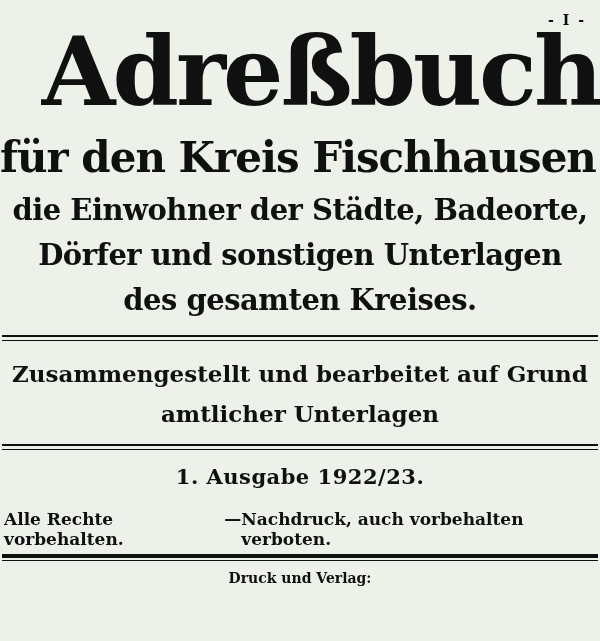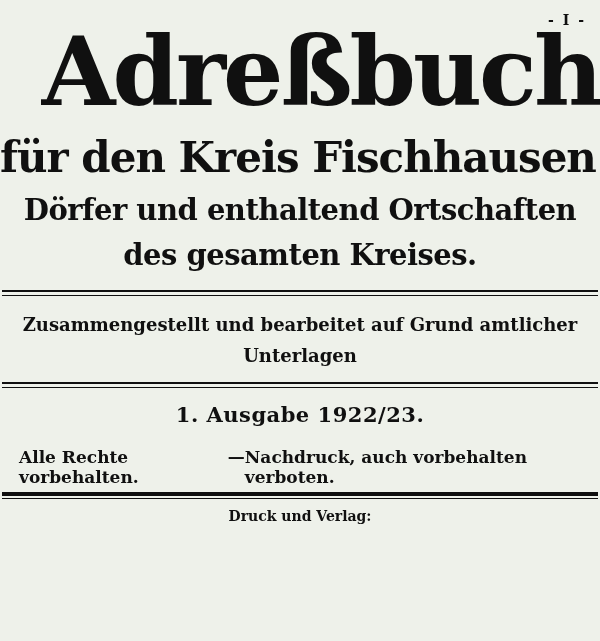--- a/index.html
+++ b/index.html
@@ -58,39 +58,39 @@
     border-top: 2px solid #101010;
     border-bottom: 1px solid #101010;
     margin: 0 2px;
   }
   .rule-1 { margin-top: 12px; }
   .rule-2 { margin-top: 10px; }
 
   .compiler {
     margin-top: 13px;
     text-align: center;
-    font-size: 18px;
+    font-size: 23px;
     line-height: 1.75;
   }
   .compiler .line { display: block; }
 
   .edition {
     text-align: center;
     font-size: 21px;
     margin-top: 14px;
     letter-spacing: 0.5px;
   }
 
   .rights {
     margin-top: 20px;
     display: flex;
     justify-content: center;
     align-items: baseline;
     font-size: 17px;
-    padding: 0 19px;
+    padding: 0 4px;
   }
   .rule-thickthin {
     height: 2px;
     border-top: 4px solid #101010;
     border-bottom: 1px solid #101010;
     margin: 5px 2px 0 2px;
   }
 
   .imprint {
     margin-top: 8px;
@@ -105,21 +105,22 @@
 <div class="page">
 
   <div class="page-marker fraktur">- I -</div>
 
   <div class="title fraktur">Adreßbuch</div>
 
   <div class="subtitle fraktur">für den Kreis Fischhausen</div>
 
 
   <div class="desc fraktur">
-    <span class="line">Dörfer und enthaltend Ortschaften</span>
+    <span class="line">die Einwohner der Städte, Badeorte,</span>
+    <span class="line">Dörfer und sonstigen Unterlagen</span>
     <span class="line">des gesamten Kreises.</span>
   </div>
 
   <div class="rule-double rule-1"></div>
 
   <div class="compiler fraktur">
     <span class="line">Zusammengestellt und bearbeitet auf Grund amtlicher Unterlagen</span>
   </div>
 
   <div class="rule-double rule-2"></div>

